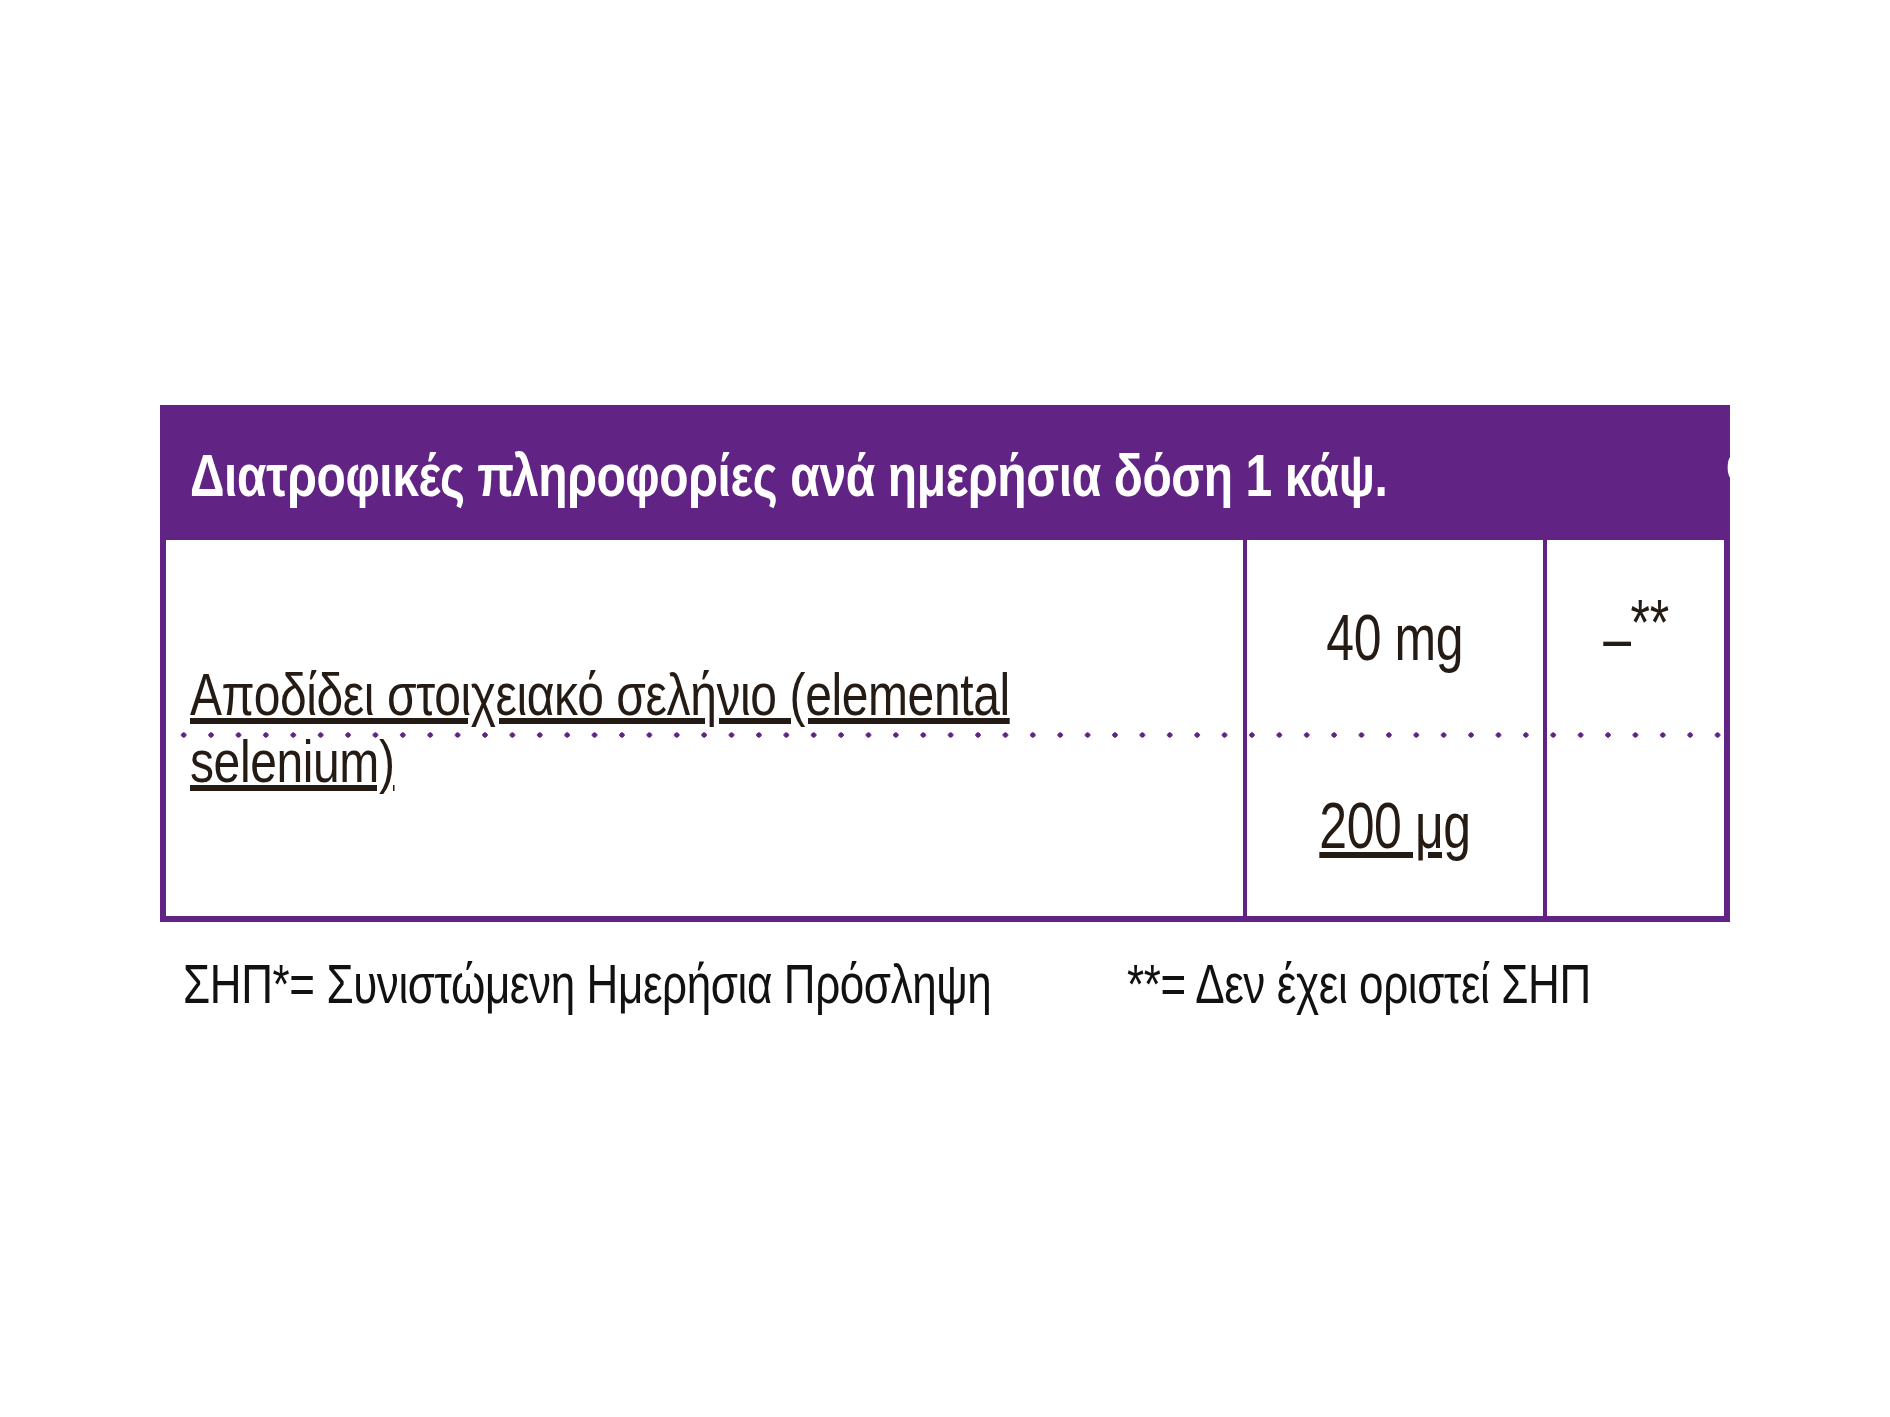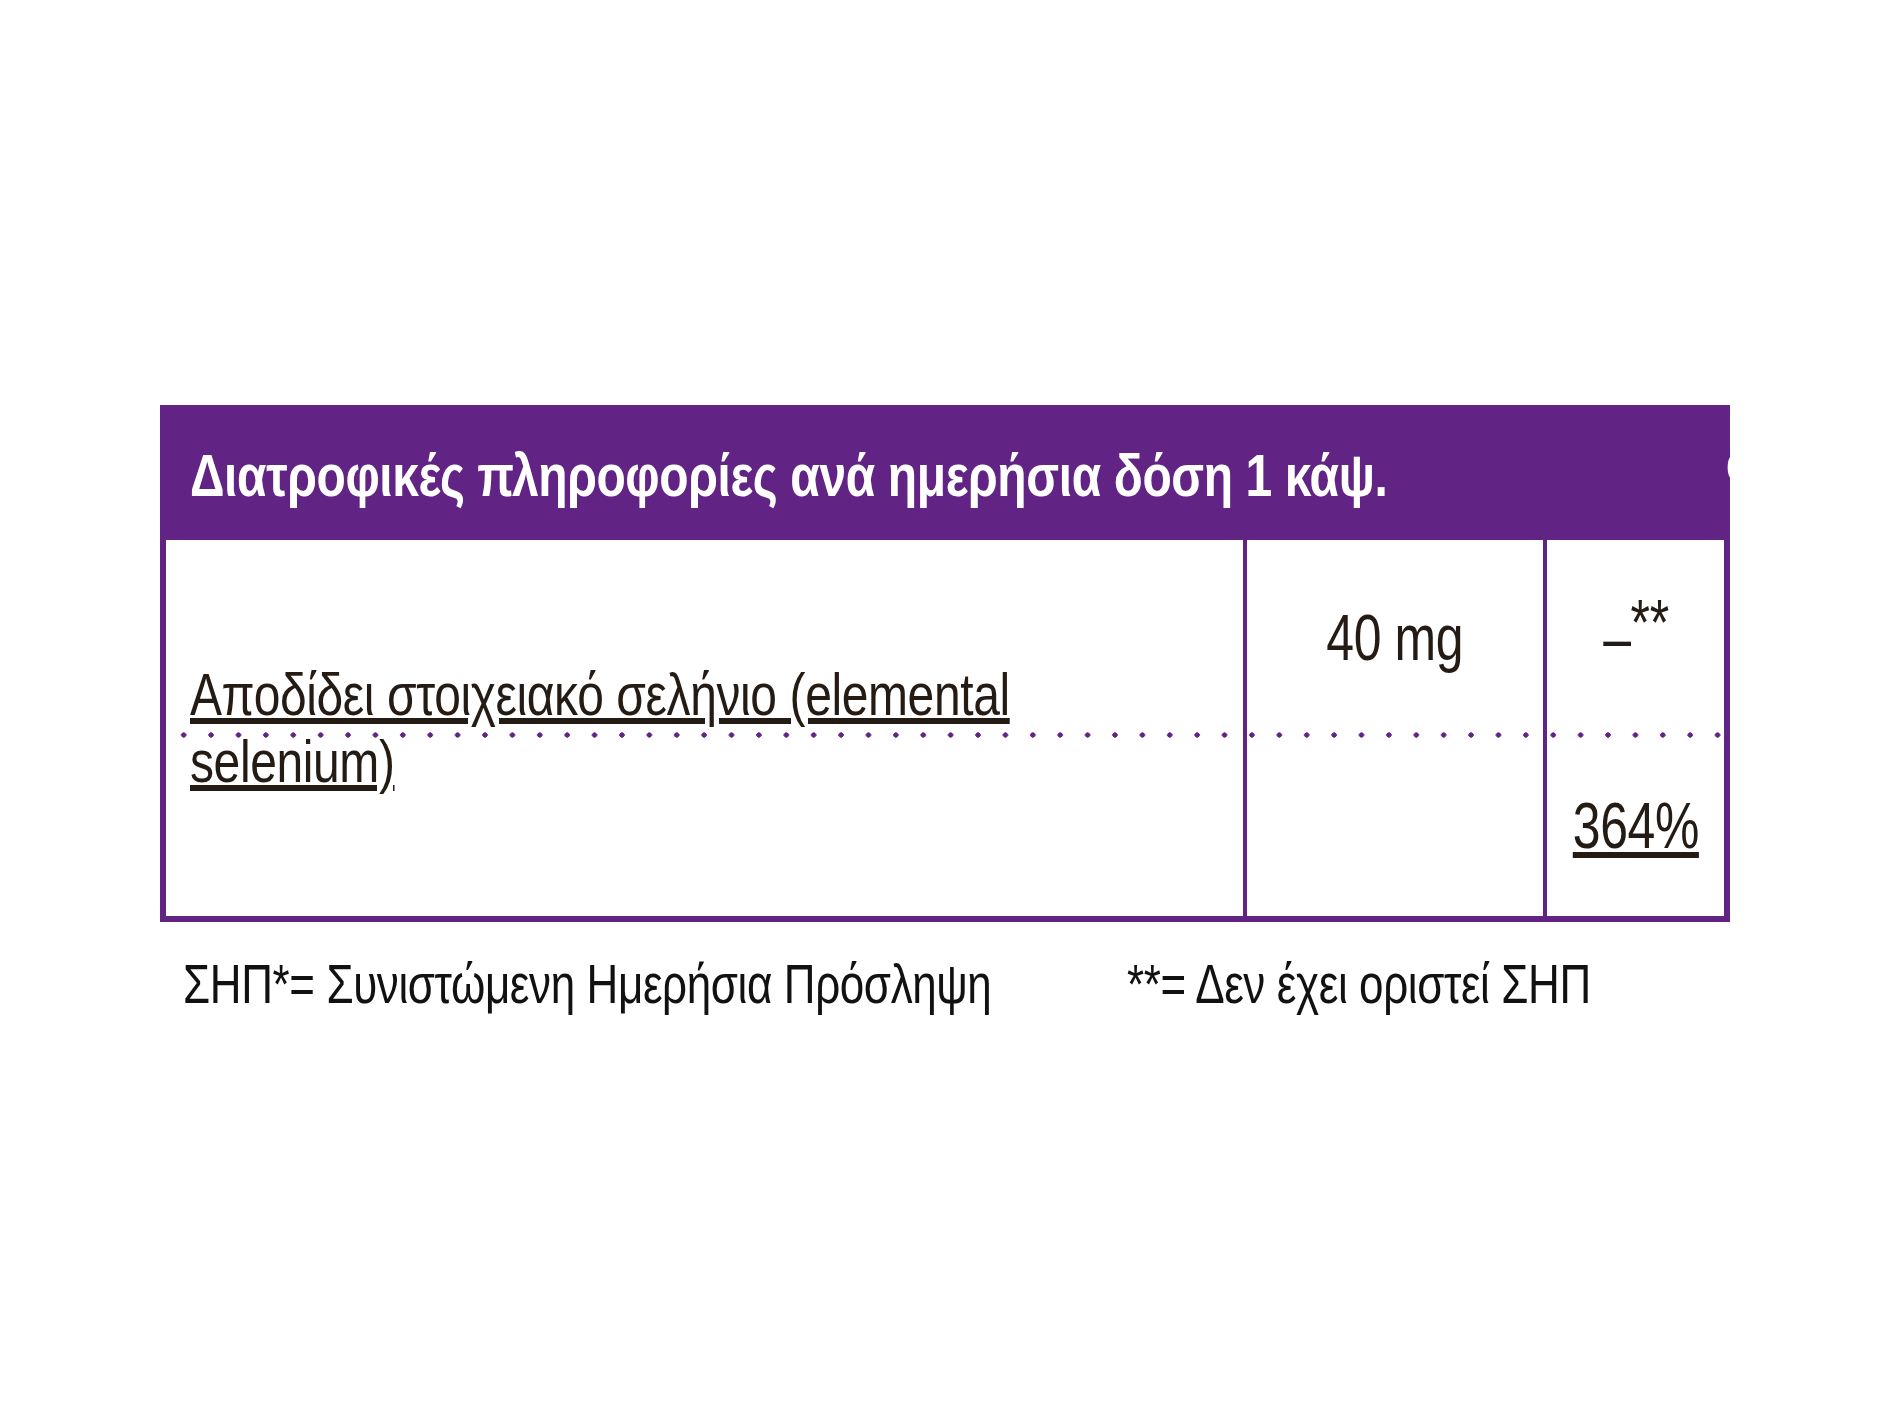--- a/index.html
+++ b/index.html
@@ -125,28 +125,28 @@
         <div class="cell r2 name-cell">
           <span class="name-line">Αποδίδει στοιχειακό σελήνιο (elemental</span>
           <span class="name-line">selenium)</span>
         </div>
       </div>
 
       <div class="col col-amount">
         <div class="cell r1 val-cell">
           <span class="val">40 mg</span>
         </div>
+        <div class="cell r2 val-cell">
+          <span class="val">200 μg</span>
+        </div>
       </div>
 
       <div class="col col-rdi">
         <div class="cell r1 val-cell">
           <span class="val"><span>–</span><span class="stars">**</span></span>
-        </div>
-        <div class="cell r2 val-cell">
-          <span class="val">364%</span>
         </div>
       </div>
 
       <div class="dots"></div>
     </div>
 
   </div>
 
   <div class="footnote">
     <span class="fpart">ΣΗΠ*= Συνιστώμενη Ημερήσια Πρόσληψη</span>

